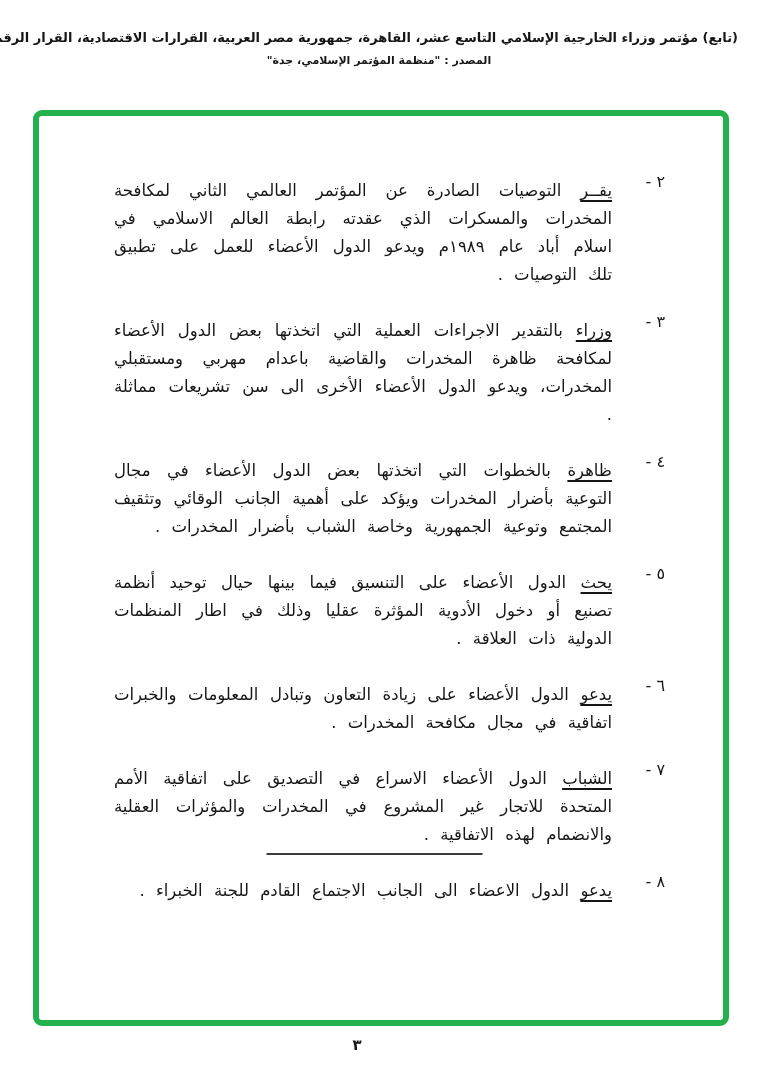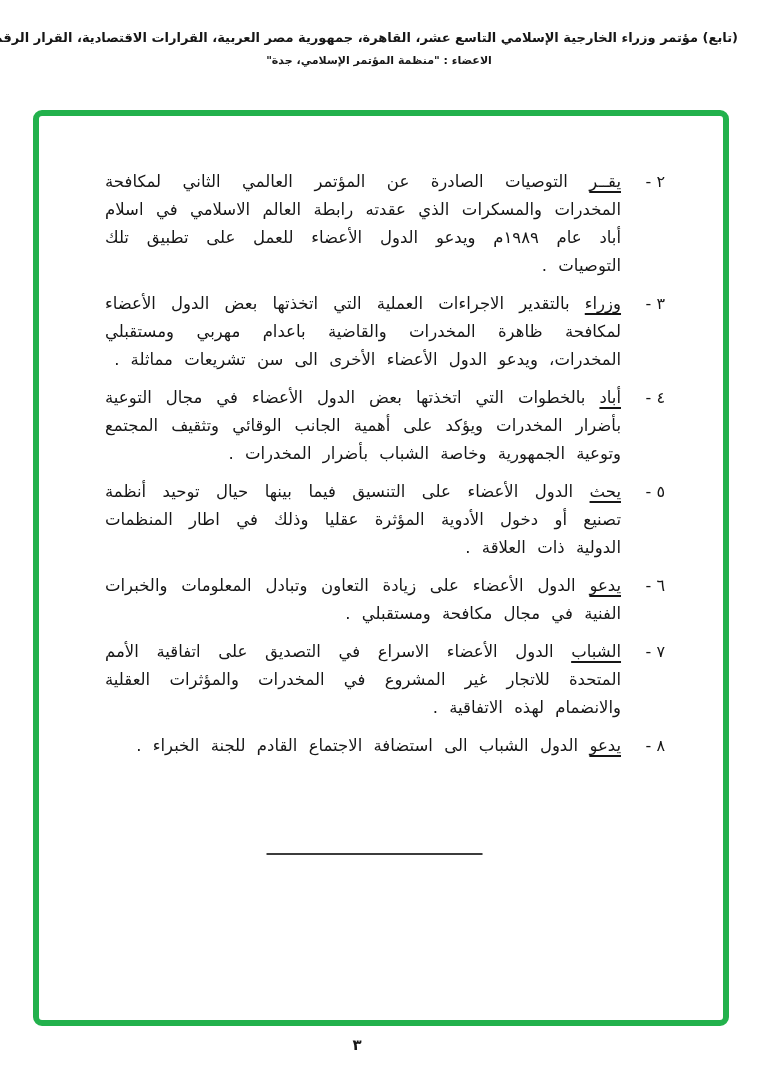--- a/index.html
+++ b/index.html
@@ -57,21 +57,21 @@
     margin-bottom: 10px;
   }
   .marker {
     flex: 0 0 36px;
     font-size: 16px;
     line-height: 28px;
     white-space: nowrap;
   }
   .item p {
     flex: 1;
-    margin: 0;
+    margin: 9px;
     font-size: 16.5px;
     line-height: 28px;
     text-align: justify;
     word-spacing: 6px;
   }
   .lead {
     text-decoration: underline;
     text-underline-offset: 4px;
     text-decoration-thickness: 1.5px;
   }
@@ -98,61 +98,61 @@
   }
 </style>
 </head>
 <body>
 
 <div class="page">
 
   <header class="doc-header">
     <div class="header-line1">(تابع) مؤتمر وزراء الخارجية الإسلامي التاسع عشر، القاهرة، جمهورية مصر العربية، القرارات الاقتصادية، القرار الرقم ١٩/٢١-أق</div>
     <div class="header-line2">
-      <span>الاعضاء :</span>
+      <span>المصدر :</span>
       <span>"منظمة المؤتمر الإسلامي، جدة"</span>
     </div>
   </header>
 
   <div class="green-box" style="border-color: rgb(34, 177, 76);">
     <div class="items">
 
       <div class="item">
         <span class="marker">٢ -</span>
         <p><span class="lead">يقــر</span> <span>التوصيات الصادرة عن المؤتمر العالمي الثاني لمكافحة المخدرات والمسكرات الذي عقدته رابطة العالم الاسلامي في اسلام أباد عام ١٩٨٩م ويدعو الدول الأعضاء للعمل على تطبيق تلك التوصيات .</span></p>
       </div>
 
       <div class="item">
         <span class="marker">٣ -</span>
         <p><span class="lead">وزراء</span> <span>بالتقدير الاجراءات العملية التي اتخذتها بعض الدول الأعضاء لمكافحة ظاهرة المخدرات والقاضية باعدام مهربي ومستقبلي المخدرات، ويدعو الدول الأعضاء الأخرى الى سن تشريعات مماثلة .</span></p>
       </div>
 
       <div class="item">
         <span class="marker">٤ -</span>
-        <p><span class="lead">أباد</span> <span>بالخطوات التي اتخذتها بعض الدول الأعضاء في مجال التوعية بأضرار المخدرات ويؤكد على أهمية الجانب الوقائي وتثقيف المجتمع وتوعية الجمهورية وخاصة الشباب بأضرار المخدرات .</span></p>
+        <p><span class="lead">ظاهرة</span> <span>بالخطوات التي اتخذتها بعض الدول الأعضاء في مجال التوعية بأضرار المخدرات ويؤكد على أهمية الجانب الوقائي وتثقيف المجتمع وتوعية الجمهورية وخاصة الشباب بأضرار المخدرات .</span></p>
       </div>
 
       <div class="item">
         <span class="marker">٥ -</span>
         <p><span class="lead">يحث</span> <span>الدول الأعضاء على التنسيق فيما بينها حيال توحيد أنظمة تصنيع أو دخول الأدوية المؤثرة عقليا وذلك في اطار المنظمات الدولية ذات العلاقة .</span></p>
       </div>
 
       <div class="item">
         <span class="marker">٦ -</span>
-        <p><span class="lead">يدعو</span> <span>الدول الأعضاء على زيادة التعاون وتبادل المعلومات والخبرات الفنية في مجال مكافحة ومستقبلي .</span></p>
+        <p><span class="lead">يدعو</span> <span>الدول الأعضاء على زيادة التعاون وتبادل المعلومات والخبرات اتفاقية في مجال مكافحة المخدرات .</span></p>
       </div>
 
       <div class="item">
         <span class="marker">٧ -</span>
         <p><span class="lead">الشباب</span> <span>الدول الأعضاء الاسراع في التصديق على اتفاقية الأمم المتحدة للاتجار غير المشروع في المخدرات والمؤثرات العقلية والانضمام لهذه الاتفاقية .</span></p>
       </div>
 
       <div class="item">
         <span class="marker">٨ -</span>
-        <p><span class="lead">يدعو</span> <span>الدول الشباب الى استضافة الاجتماع القادم للجنة الخبراء .</span></p>
+        <p><span class="lead">يدعو</span> <span>الدول الاعضاء الى الجانب الاجتماع القادم للجنة الخبراء .</span></p>
       </div>
 
     </div>
 
     <div class="divider"></div>
   </div>
 
   <div class="page-number">٣</div>
 
 </div>

